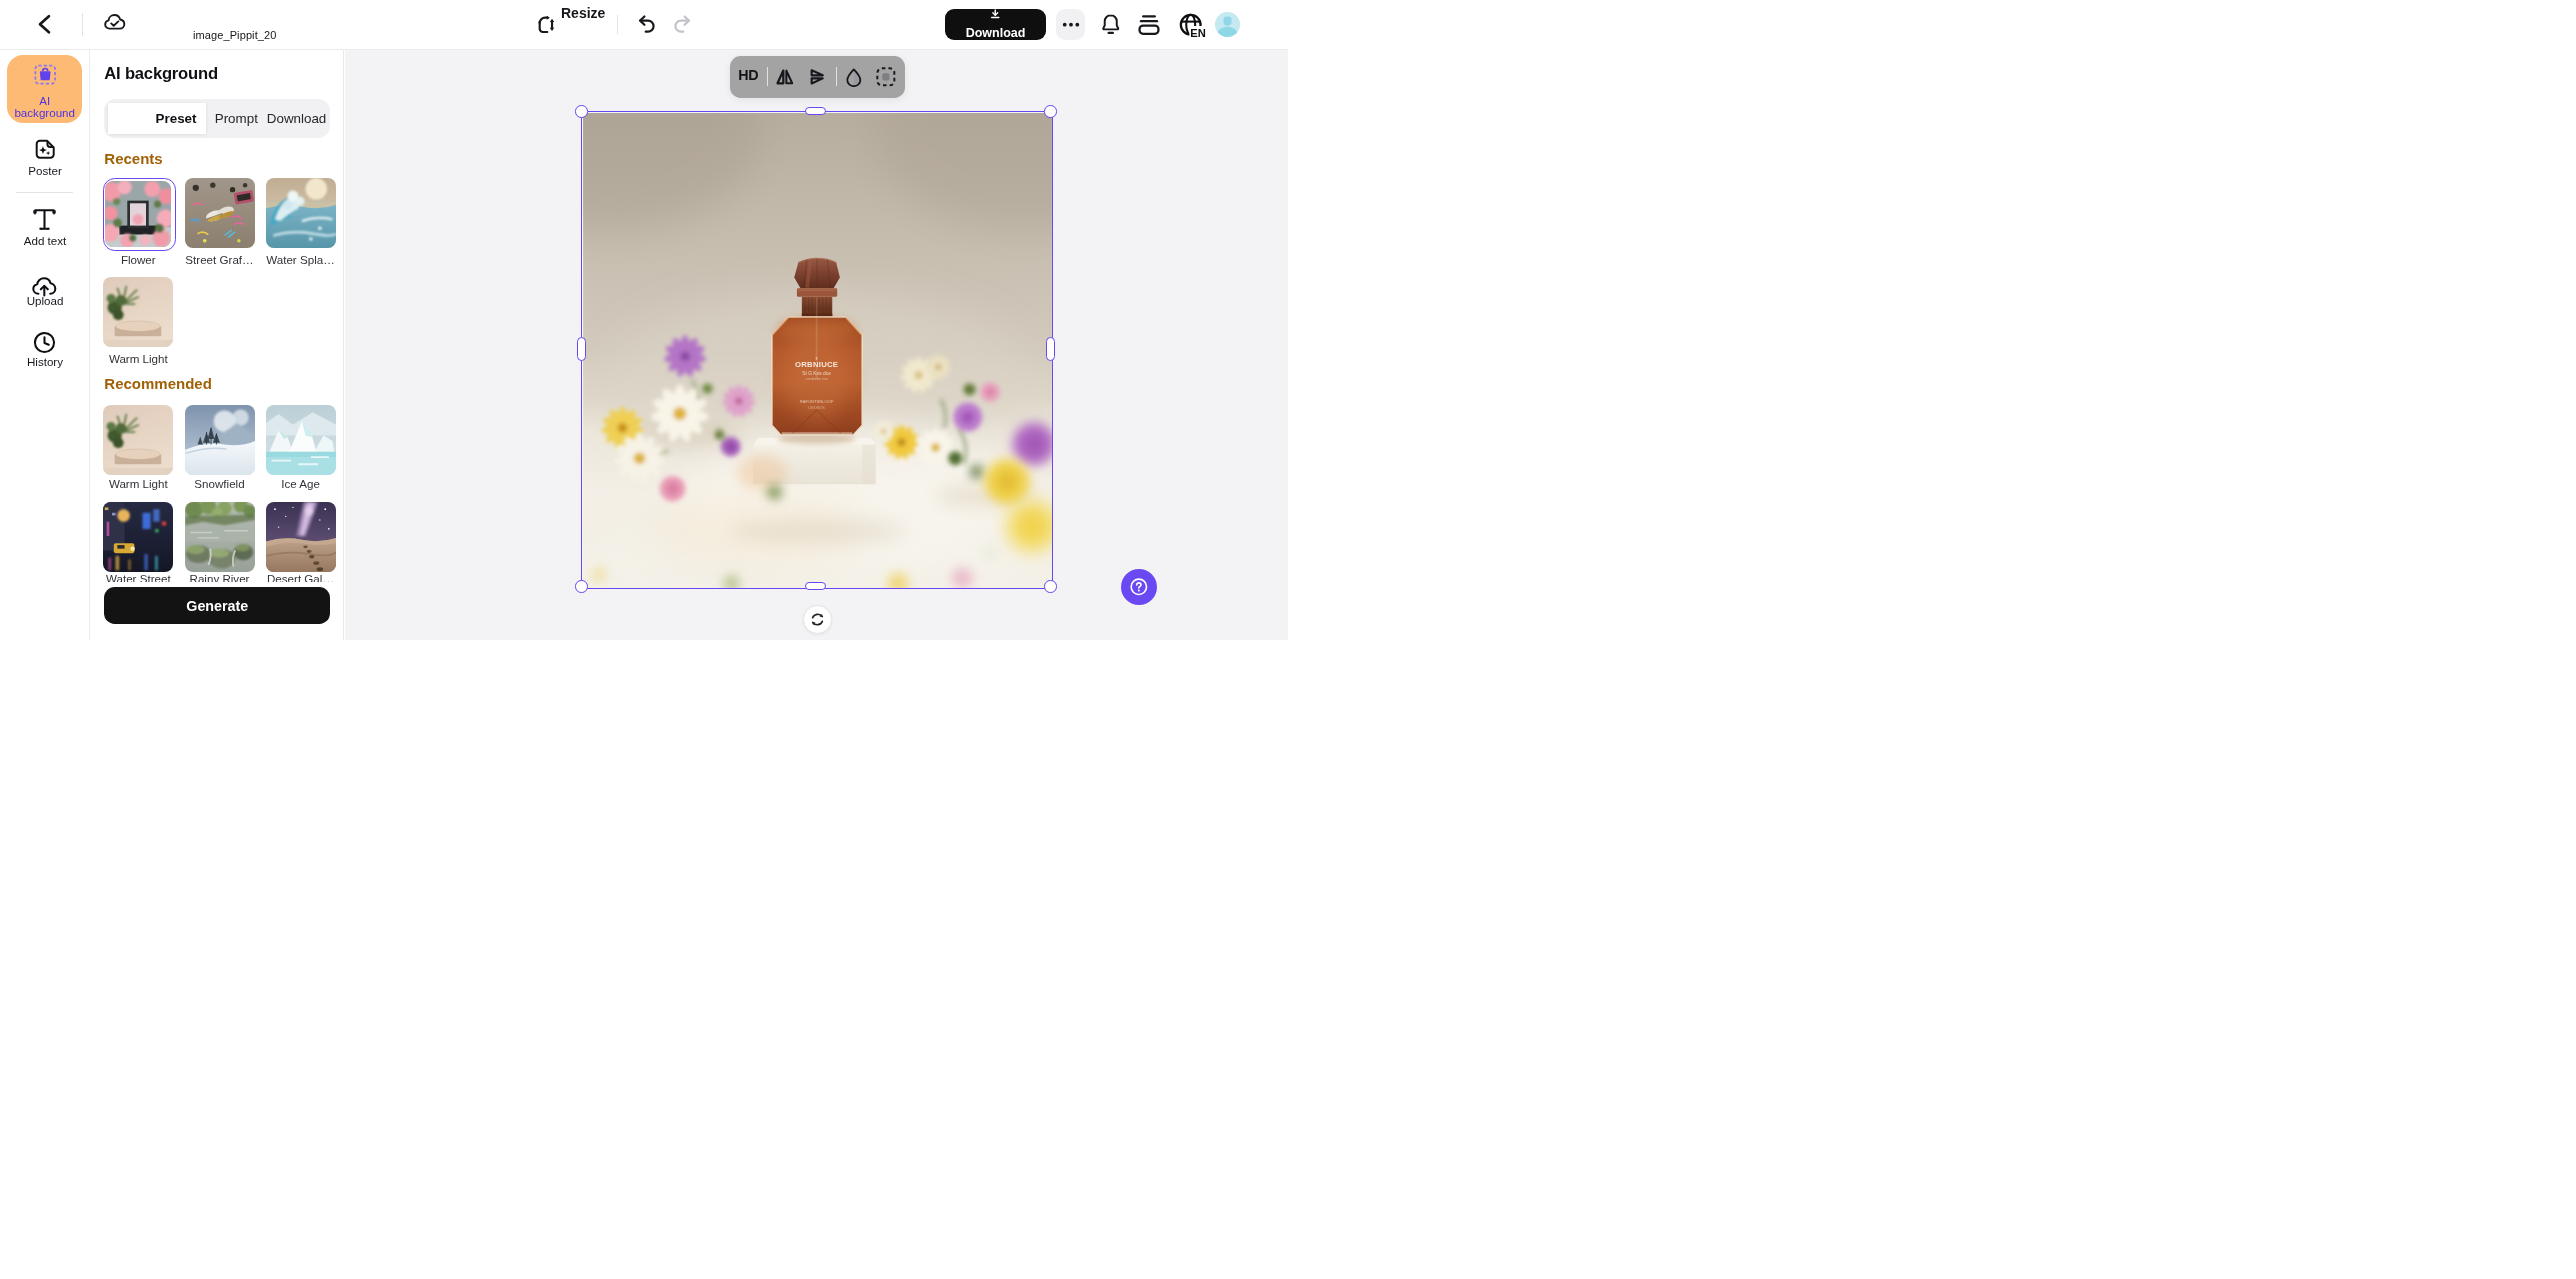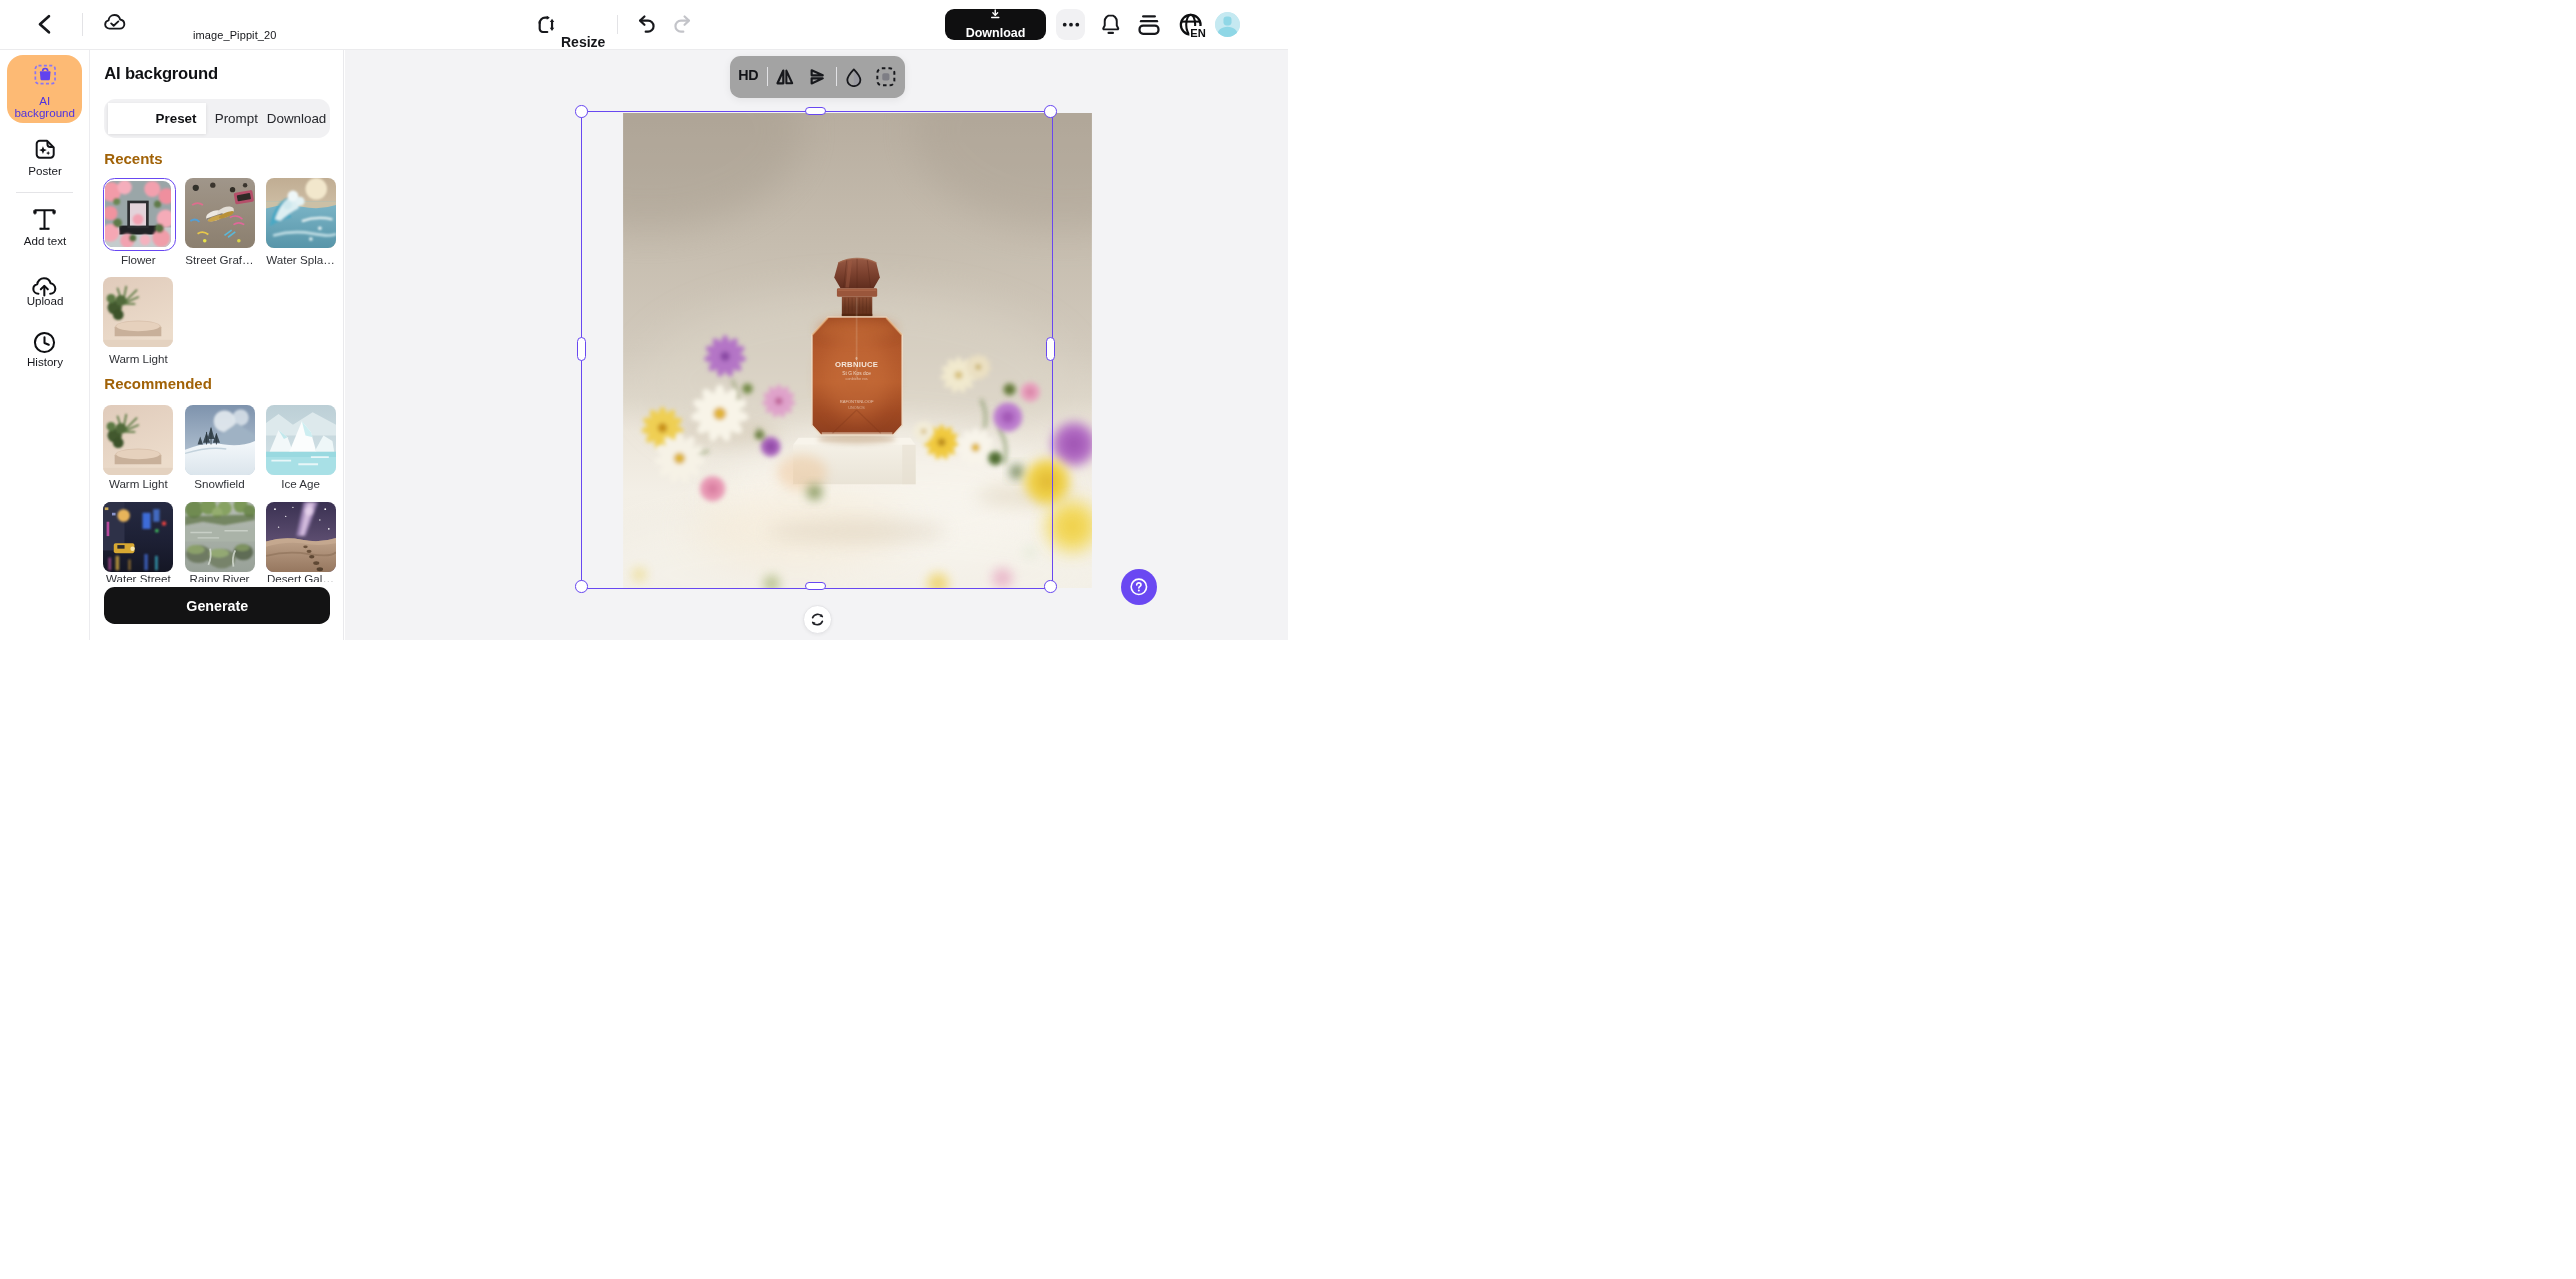--- a/index.html
+++ b/index.html
@@ -6,21 +6,21 @@
   html,body { width:1288px; height:640px; overflow:hidden; background:#fff;
     font-family:"Liberation Sans", sans-serif; -webkit-font-smoothing:antialiased; }
   .abs { position:absolute; }
   #app { position:relative; width:1288px; height:640px; }
 
   
   #header { position:absolute; left:0; top:0; width:1288px; height:50px; background:#fff;
     border-bottom:0.9px solid #ebebed; z-index:30; }
   .hdiv { position:absolute; width:0.9px; background:#e3e3e6; }
   #title { position:absolute; left:147px; top:29px; font-size:11px; font-weight:500; color:#15161a; letter-spacing:0.1px;padding-left:46px;}
-  #resizeLabel { position:absolute; left:561px; top:34px; font-size:14px; font-weight:600; color:#15161a; }
+  #resizeLabel { position:absolute; left:561px; top:5px; font-size:14px; font-weight:600; color:#15161a; }
   #dlBtn { position:absolute; left:945px; top:9px; width:101px; height:31px; background:#0f0f10; border-radius:9px;
     color:#fff; font-size:12.5px; font-weight:600; display:flex; align-items:center; justify-content:center; gap:7.2px;flex-direction:column;}
   #moreBtn { position:absolute; left:1056px; top:9px; width:29px; height:31px; background:#f1f1f3; border-radius:9px;
     display:flex; align-items:center; justify-content:center;}
   #avatar { position:absolute; left:1215px; top:12px; width:25px; height:25px; border-radius:50%; background:#c5e9f1; overflow:hidden;}
 
   
   #rail { position:absolute; left:0; top:50px; width:90px; height:590px; background:#fff; border-right:0.9px solid #ececef; z-index:20;}
   .railItem { position:absolute; left:0; width:90px; text-align:center; font-size:11.6px; color:#17181d; font-weight:500;}
   #aibgTile { position:absolute; left:7.2px; top:5.4px; width:75px; height:68px; background:#fdba74; border-radius:16px; }
@@ -39,21 +39,21 @@
   .tlabel { position:absolute; width:77px; text-align:center; font-size:11.6px; color:#303237;}
   #genBtn { position:absolute; left:14.3px; top:537px; width:226px; height:37px; background:#131314; border-radius:10.7px;
     color:#fff; font-size:14.3px; font-weight:600; display:flex; align-items:center; justify-content:center;}
   #panelScroll { position:absolute; left:0; top:0; width:253px; height:532px; overflow:hidden; }
 
   
   #canvas { position:absolute; left:345px; top:50px; width:943px; height:590px; background:#f3f3f5; z-index:10;}
   #ctoolbar { position:absolute; left:385px; top:5.8px; width:175px; height:42px; background:#a3a3a3; border-radius:10.7px;
     box-shadow:0 1.8px 9px rgba(0,0,0,0.07); display:flex; align-items:center; z-index:15;}
   .cdiv { width:0.9px; height:19px; background:#e2e2e5; }
-  #photoBox { position:absolute; left:238px; top:63px; width:429px; height:475px;margin-left:40px; }
+  #photoBox { position:absolute; left:238px; top:63px; width:429px; height:475px; }
   #selRect { position:absolute; left:236px; top:61px; width:472px; height:478px; border:1.8px solid #6847f1; z-index:12;}
   .handle { position:absolute; background:#fff; border:1.8px solid #6847f1; z-index:13;}
   .hcirc { width:12.5px; height:12.5px; border-radius:50%; }
   .hpillh { width:20.6px; height:8px; border-radius:4.5px; }
   .hpillv { width:8.5px; height:24px; border-radius:4.5px; }
   #refreshBtn { position:absolute; left:458px; top:555px; width:29px; height:29px; border-radius:50%; background:#fff;
     border:0.9px solid #e4e4e7; box-shadow:0 0.9px 3.6px rgba(0,0,0,0.06); display:flex; align-items:center; justify-content:center; z-index:14;}
   #helpBtn { position:absolute; left:776px; top:519px; width:36px; height:36px; border-radius:50%; background:#6a48f2;
     display:flex; align-items:center; justify-content:center; z-index:14;}
 </style>

